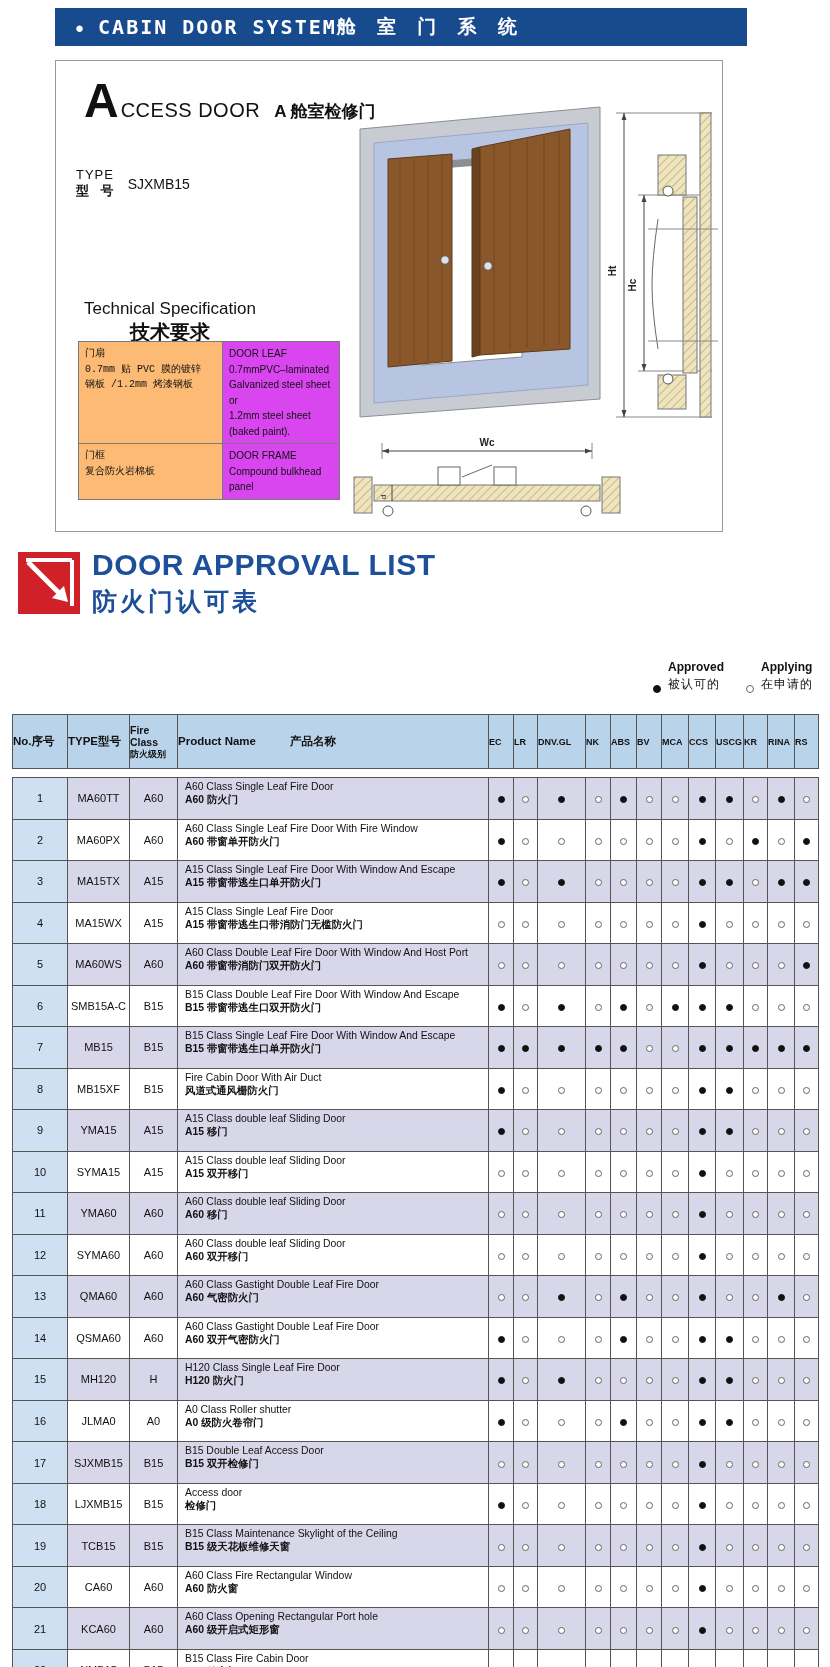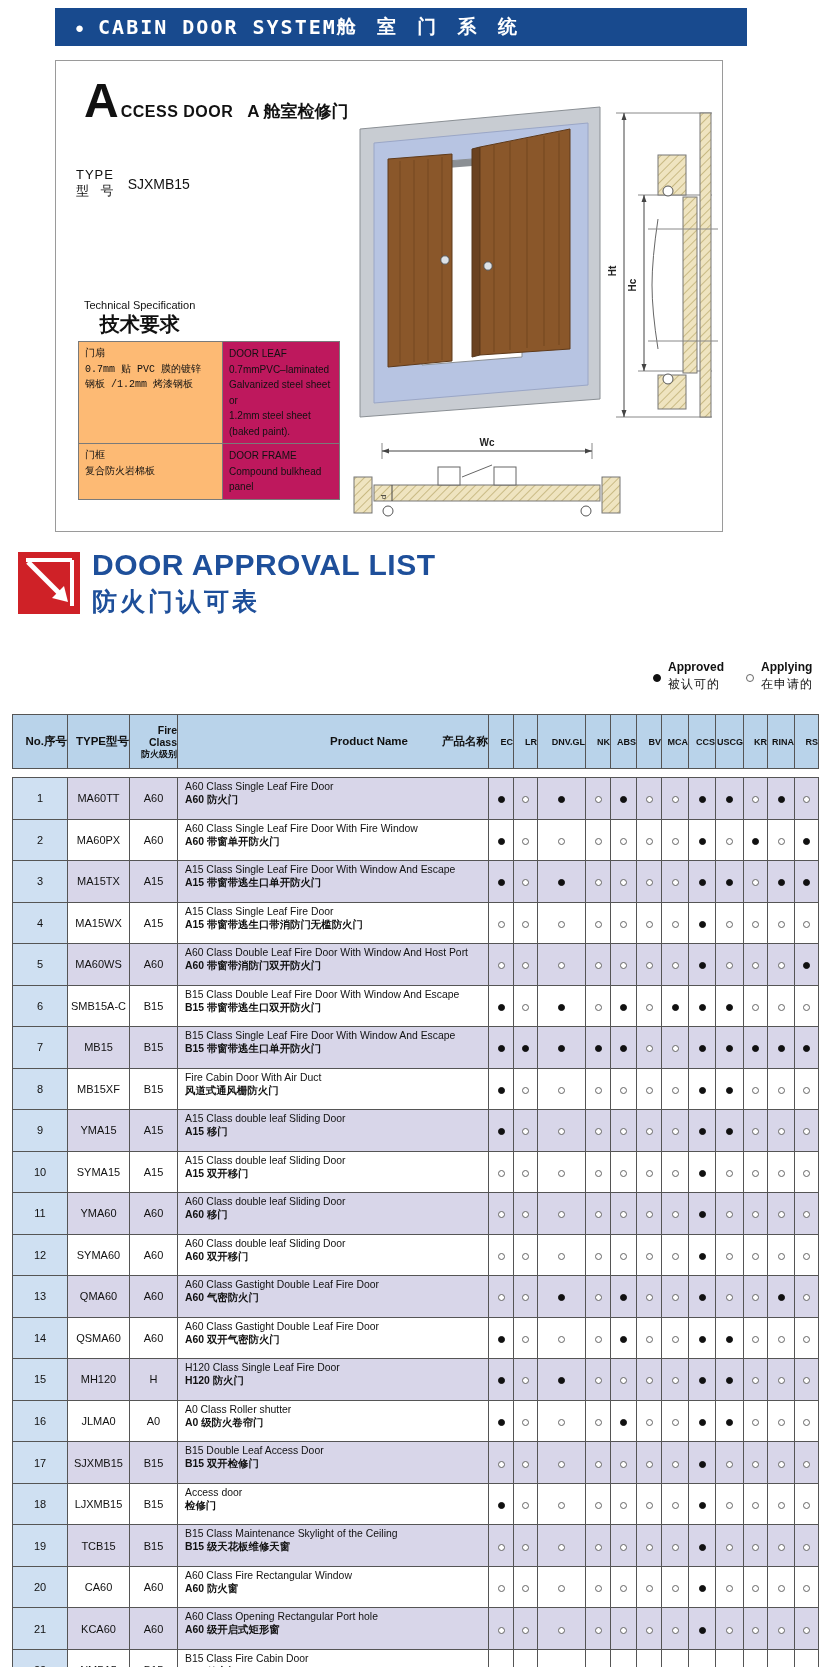--- a/index.html
+++ b/index.html
@@ -11,62 +11,62 @@
     background:#184a8e; color:#fff; display:flex; align-items:center; }
   .banner .bullet { font-size:15px; margin:0 14px 0 20px; }
   .banner .en { font-family:"DejaVu Sans Mono", monospace; font-weight:bold; font-size:20px; letter-spacing:2px; }
   .banner .cn { font-weight:bold; font-size:19px; letter-spacing:8px; }
 
   
   .access-box { position:absolute; left:55px; top:60px; width:668px; height:472px;
     border:1px solid #9a9a9a; background:#fff; }
   .access-title { position:absolute; left:28px; top:16px; display:flex; align-items:baseline; }
   .access-title .bigA { font-size:48px; font-weight:bold; line-height:1; }
-  .access-title .rest { font-size:16px; font-weight:bold; margin-left:2px; letter-spacing:0.5px; }
+  .access-title .rest { font-size:20px; font-weight:normal; margin-left:2px; letter-spacing:0.5px; }
   .access-title .cn { font-size:17px; font-weight:bold; margin-left:14px; }
 
   .type-block { position:absolute; left:20px; top:106px; display:flex; align-items:center; font-size:13px; }
   .type-block .labels div:first-child { letter-spacing:1px; }
-  .type-block .labels div:last-child { font-weight:normal; letter-spacing:4px; }
+  .type-block .labels div:last-child { font-weight:bold; letter-spacing:4px; }
   .type-block .value { font-size:14px; margin-left:10px; }
 
   .spec-heading { position:absolute; left:28px; top:238px; }
-  .spec-heading .en { font-size:11px;text-align:center; }
+  .spec-heading .en { font-size:17px;text-align:center; }
   .spec-heading .cn { font-size:20px; font-weight:bold;text-align:center; }
 
   table.spec { position:absolute; left:22px; top:280px; width:262px; border-collapse:collapse; font-size:10px; }
   table.spec td { border:1px solid #7a7a7a; padding:4px 6px; line-height:1.55; vertical-align:top; }
   td.spec-cn { background:#fdba74; width:144px;font-family:Liberation Mono, monospace; }
-  td.spec-en { background:#be185d; }
+  td.spec-en { background:#d946ef; }
 
   .illustration { position:absolute; left:296px; top:38px; }
 
   
   .approval-logo { position:absolute; left:18px; top:552px; }
   .approval-titles { position:absolute; left:92px; top:548px; color:#1e4f9a; }
   .approval-titles .en { font-size:30px; font-weight:bold; letter-spacing:0.5px; }
   .approval-titles .cn { font-size:25px; font-weight:bold; margin-top:3px; letter-spacing:3px; }
 
   
   .legend { position:absolute; left:598px; top:660px; width:215px; display:flex; justify-content:flex-end; gap:22px; }
-  .legend-item { display:flex; align-items:center; gap:7px; font-size:12px; }
+  .legend-item { display:flex; align-items:flex-end; gap:7px; font-size:12px; }
   .legend-item .txt .en { font-weight:bold; }
   .legend-item .txt .cn { margin-top:2px; letter-spacing:1px; }
   .dot { display:inline-block; width:8px; height:8px; border-radius:50%; }
   .dot.filled { background:#111; border:1px solid #111; }
   .dot.open { background:#fff; border:1px solid #666; }
   .legend-item .dot { margin-top:3px; }
 
   
   .table-wrap { position:absolute; left:12px; top:714px; width:806px; }
   table.tbl { border-collapse:collapse; table-layout:fixed; width:806px; }
   table.tbl th, table.tbl td { border:1px solid #555; overflow:hidden; }
   .gap { height:8px; }
 
-  table.hdr th { background:#b9d3ea; height:54px; font-weight:bold; text-align:right; vertical-align:middle; }
+  table.hdr th { background:#b9d3ea; height:54px; font-weight:bold; text-align:left; vertical-align:middle; }
   th.h-main { font-size:11.5px; }
   th.h-fc { font-size:10.5px; line-height:1.2; }
   th.h-fc .small { font-size:9px; font-weight:bold; }
   th.h-name { font-size:11.5px; }
   th.h-name .cn { margin-left:34px; }
   th.cert { font-size:9px; }
 
   table.body td { height:40px; vertical-align:middle; }
   td.cell-no { background:#cfe0f2; text-align:center; font-size:11px; }
   td.cell-type { text-align:center; font-size:11px; }

